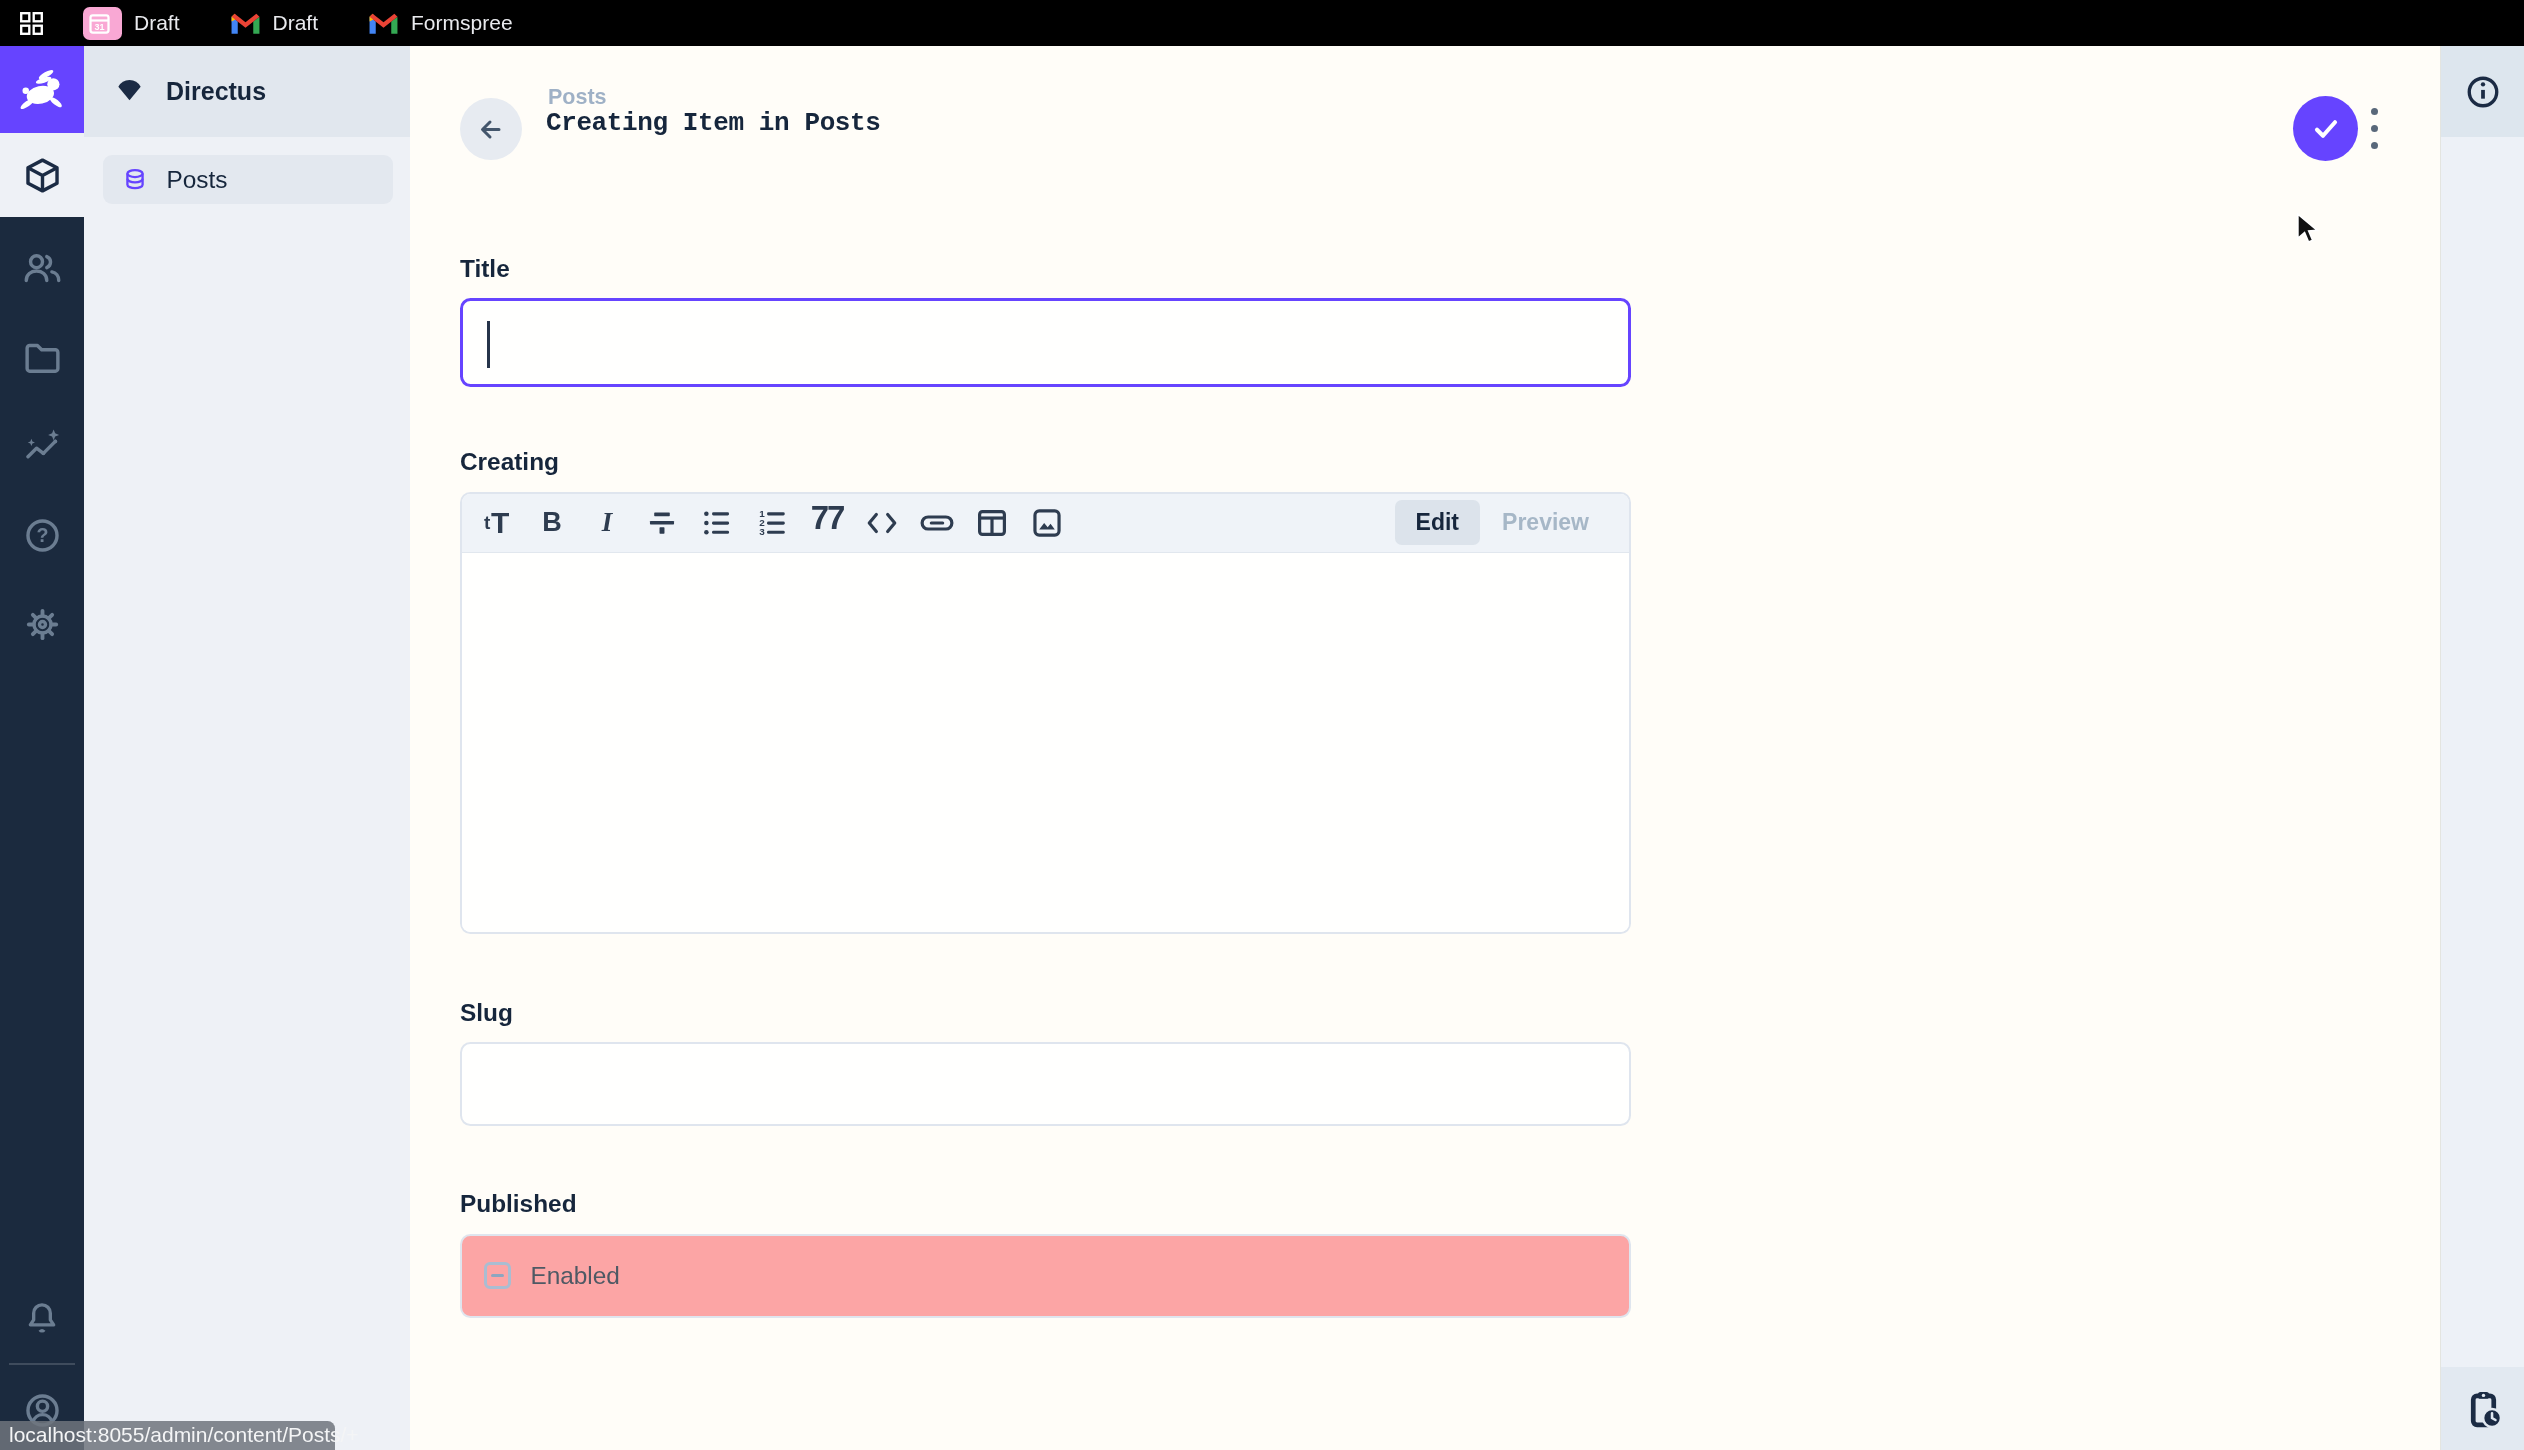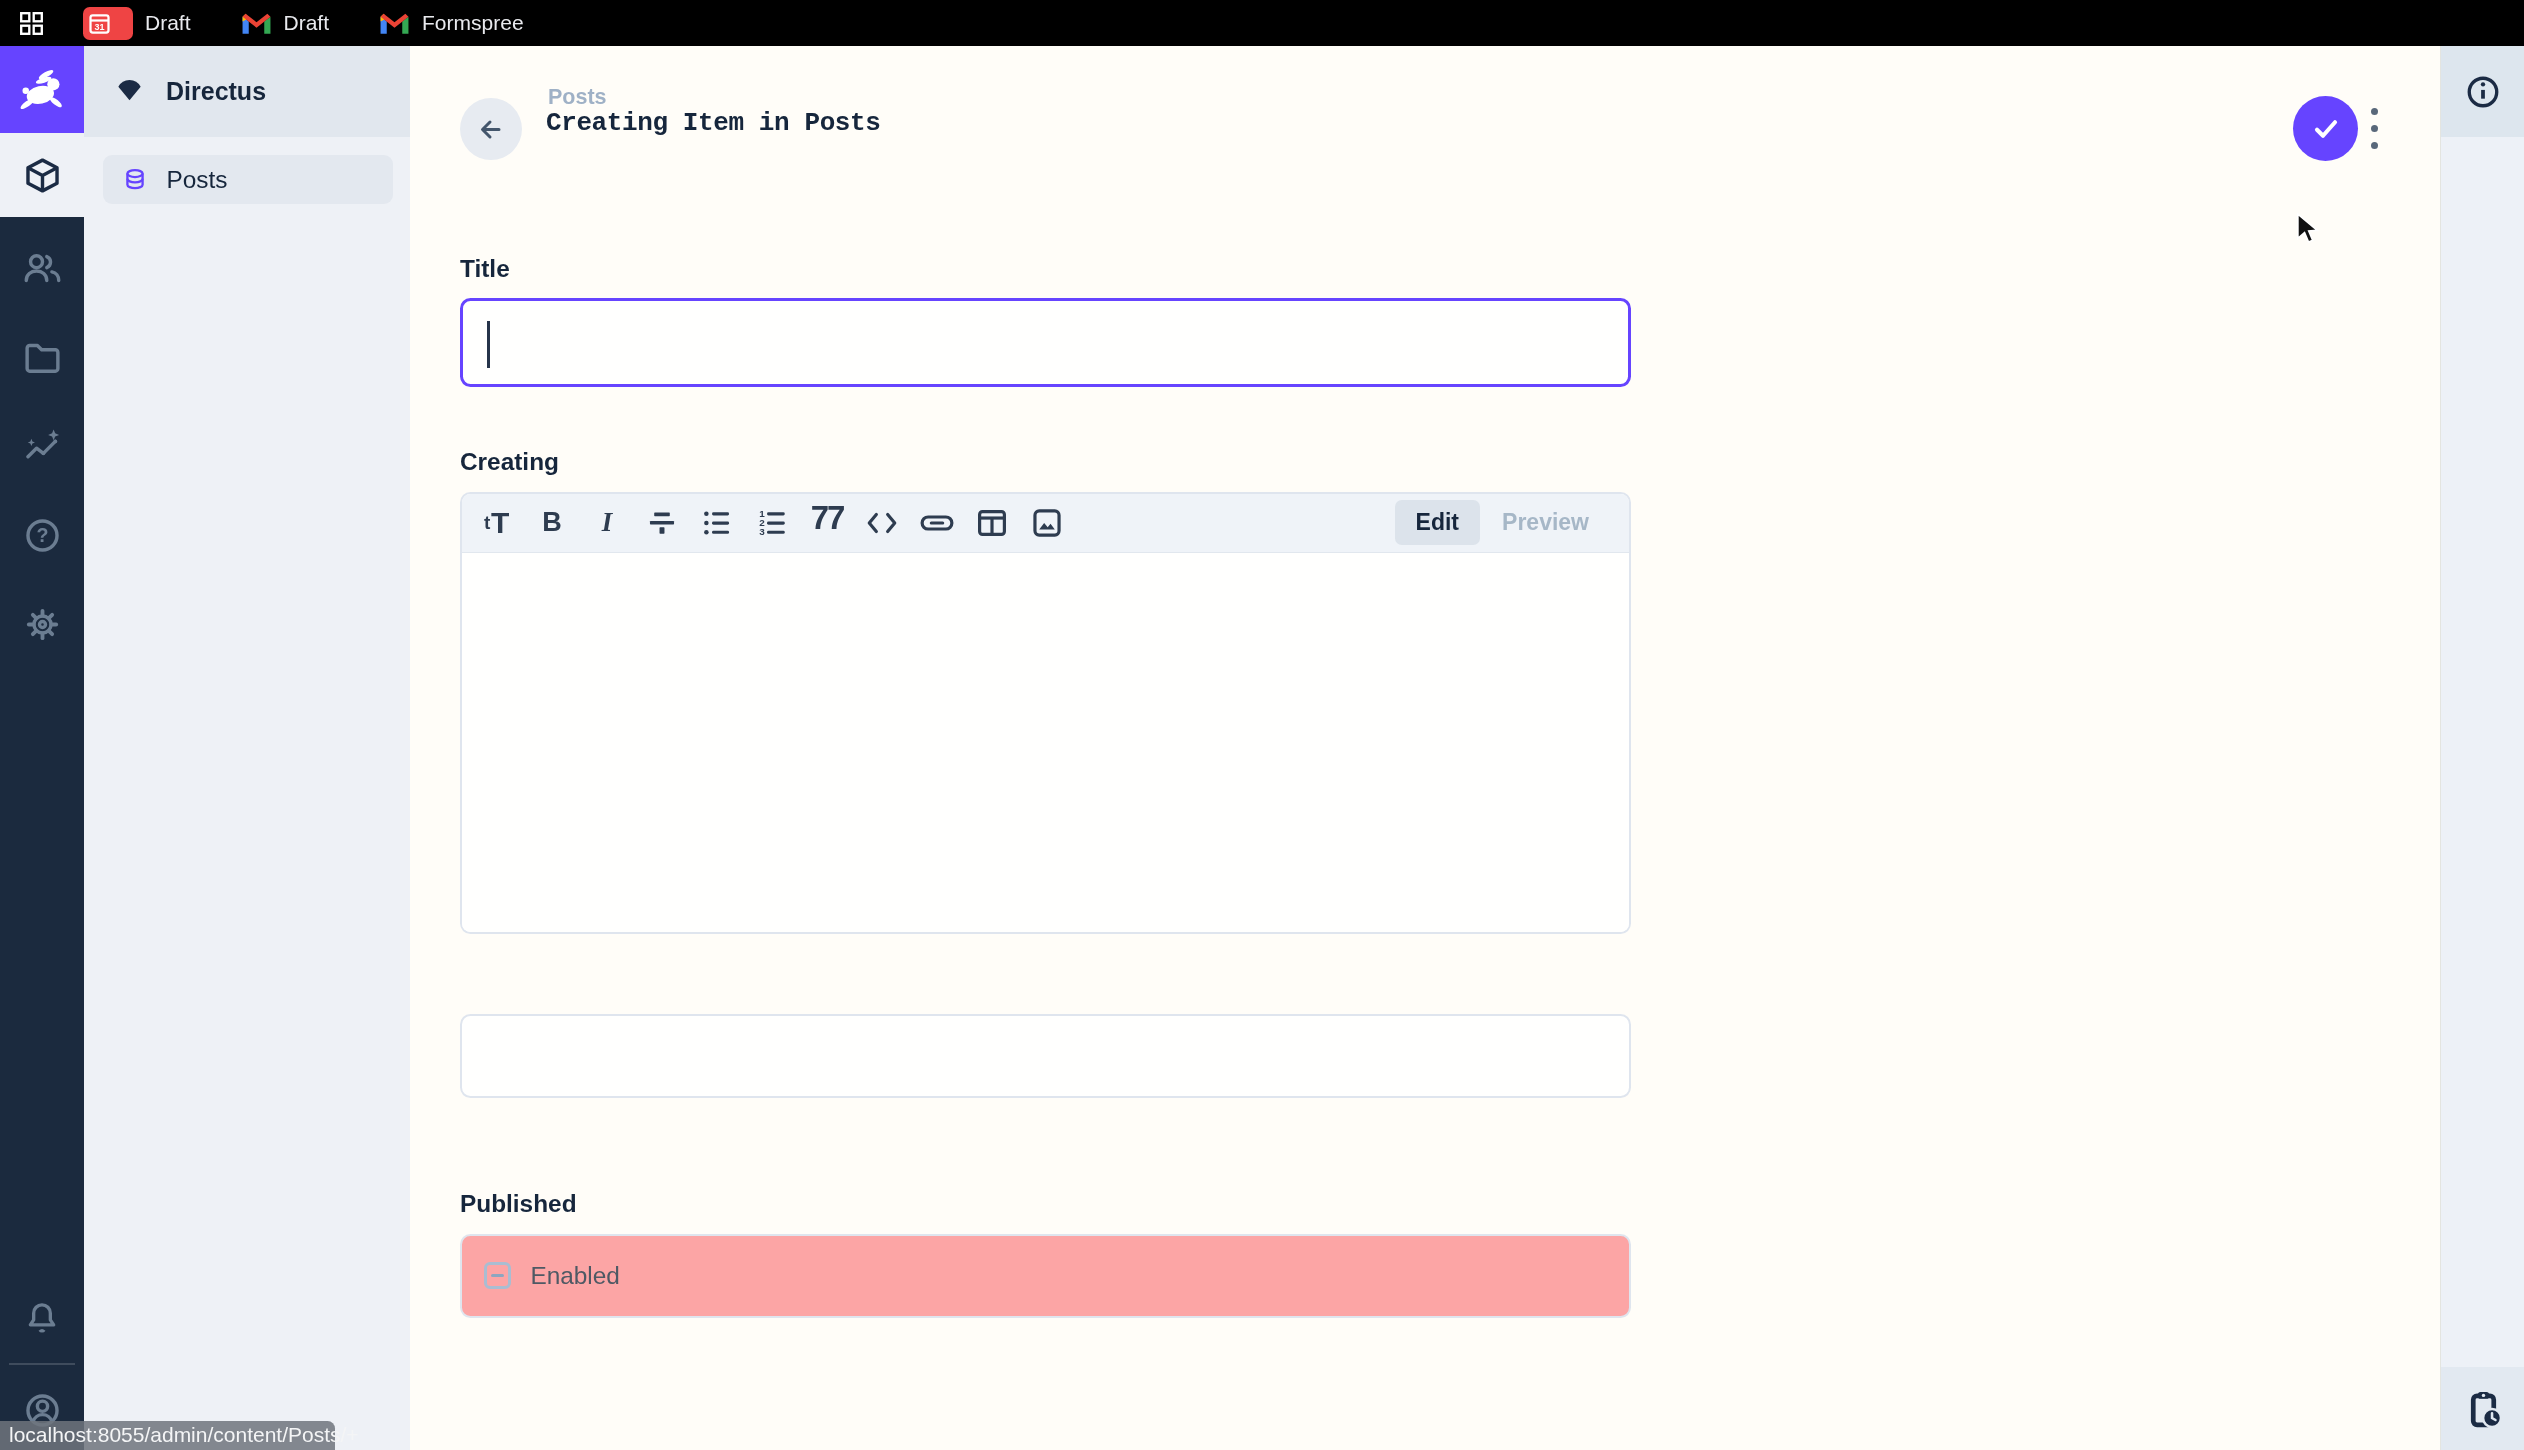--- a/index.html
+++ b/index.html
@@ -6,21 +6,21 @@
   html,body { width:2525px; height:1451px; overflow:hidden; }
   body { font-family:"Liberation Sans", sans-serif; }
   #app { position:relative; width:2525px; height:1451px; background:#fffdf8; }
 
   
   #topbar { position:absolute; left:0; top:0; width:2525px; height:46px; background:#000;
             display:flex; align-items:center; padding-left:19px; z-index:10; }
   .apps-grid { width:25px; height:25px; margin-right:39px; }
   .bookmark { display:flex; align-items:center; gap:12px; margin-right:50px; }
   .bookmark-label { color:#e9eaee; font-size:21px; font-weight:500; }
-  .cal-tile { width:50px; height:33px; background:#ef4444; border-radius:6.7px; position:relative;padding-left:36px; }
+  .cal-tile { width:39px; height:33px; background:#f9a8d4; border-radius:6.7px; position:relative;padding-left:36px; }
   .cal-tile svg { position:absolute; left:0; top:0; }
   .gmail { width:31px; height:24px; }
 
   
   #modulebar { position:absolute; left:0; top:46px; width:84px; height:1405px; background:#1b2a3e; z-index:5; }
   .logo-sq { position:absolute; left:0; top:0; width:84px; height:87px; background:#6644ff;
              display:flex; align-items:center; justify-content:center; }
   .module-active { position:absolute; left:0; top:87px; width:84px; height:84px; background:#eef1f6;
                    display:flex; align-items:center; justify-content:center; }
   .module-btn { position:absolute; left:0; width:84px; height:41px; display:flex; align-items:center; justify-content:center; opacity:.62; }
@@ -325,20 +325,21 @@
           <div class="mode-toggle">
             <span class="mode-edit">Edit</span>
             <span class="mode-preview">Preview</span>
           </div>
         </div>
         <div class="editor-body"></div>
       </div>
     </div>
 
     <div class="field" id="f-slug">
+      <div class="field-label">Slug</div>
       <div class="input-box"></div>
     </div>
 
     <div class="field" id="f-published">
       <div class="field-label">Published</div>
       <div class="bool-box">
         <span class="checkbox">
             <span class="dash"></span>
           </span>
         <span class="bool-label">Enabled</span>

